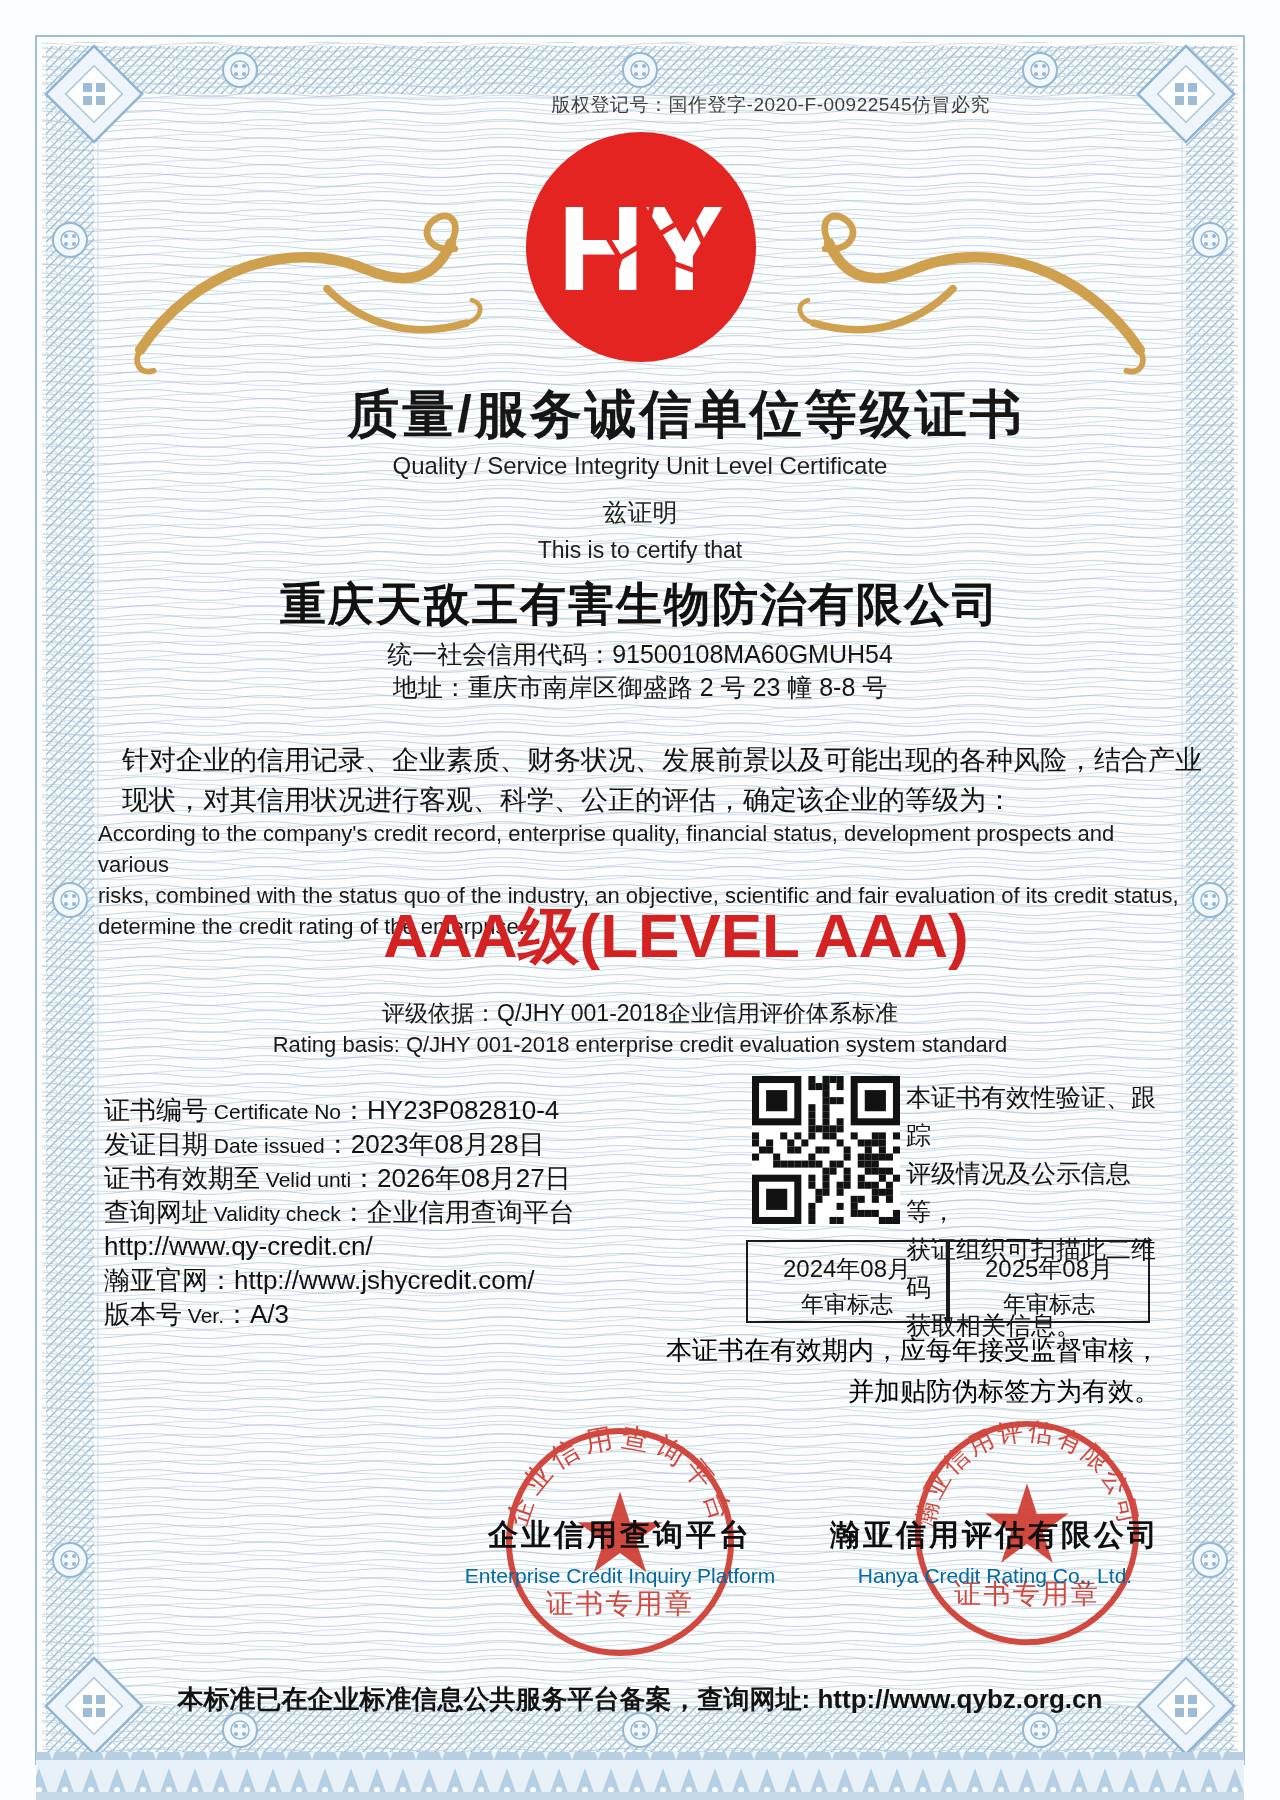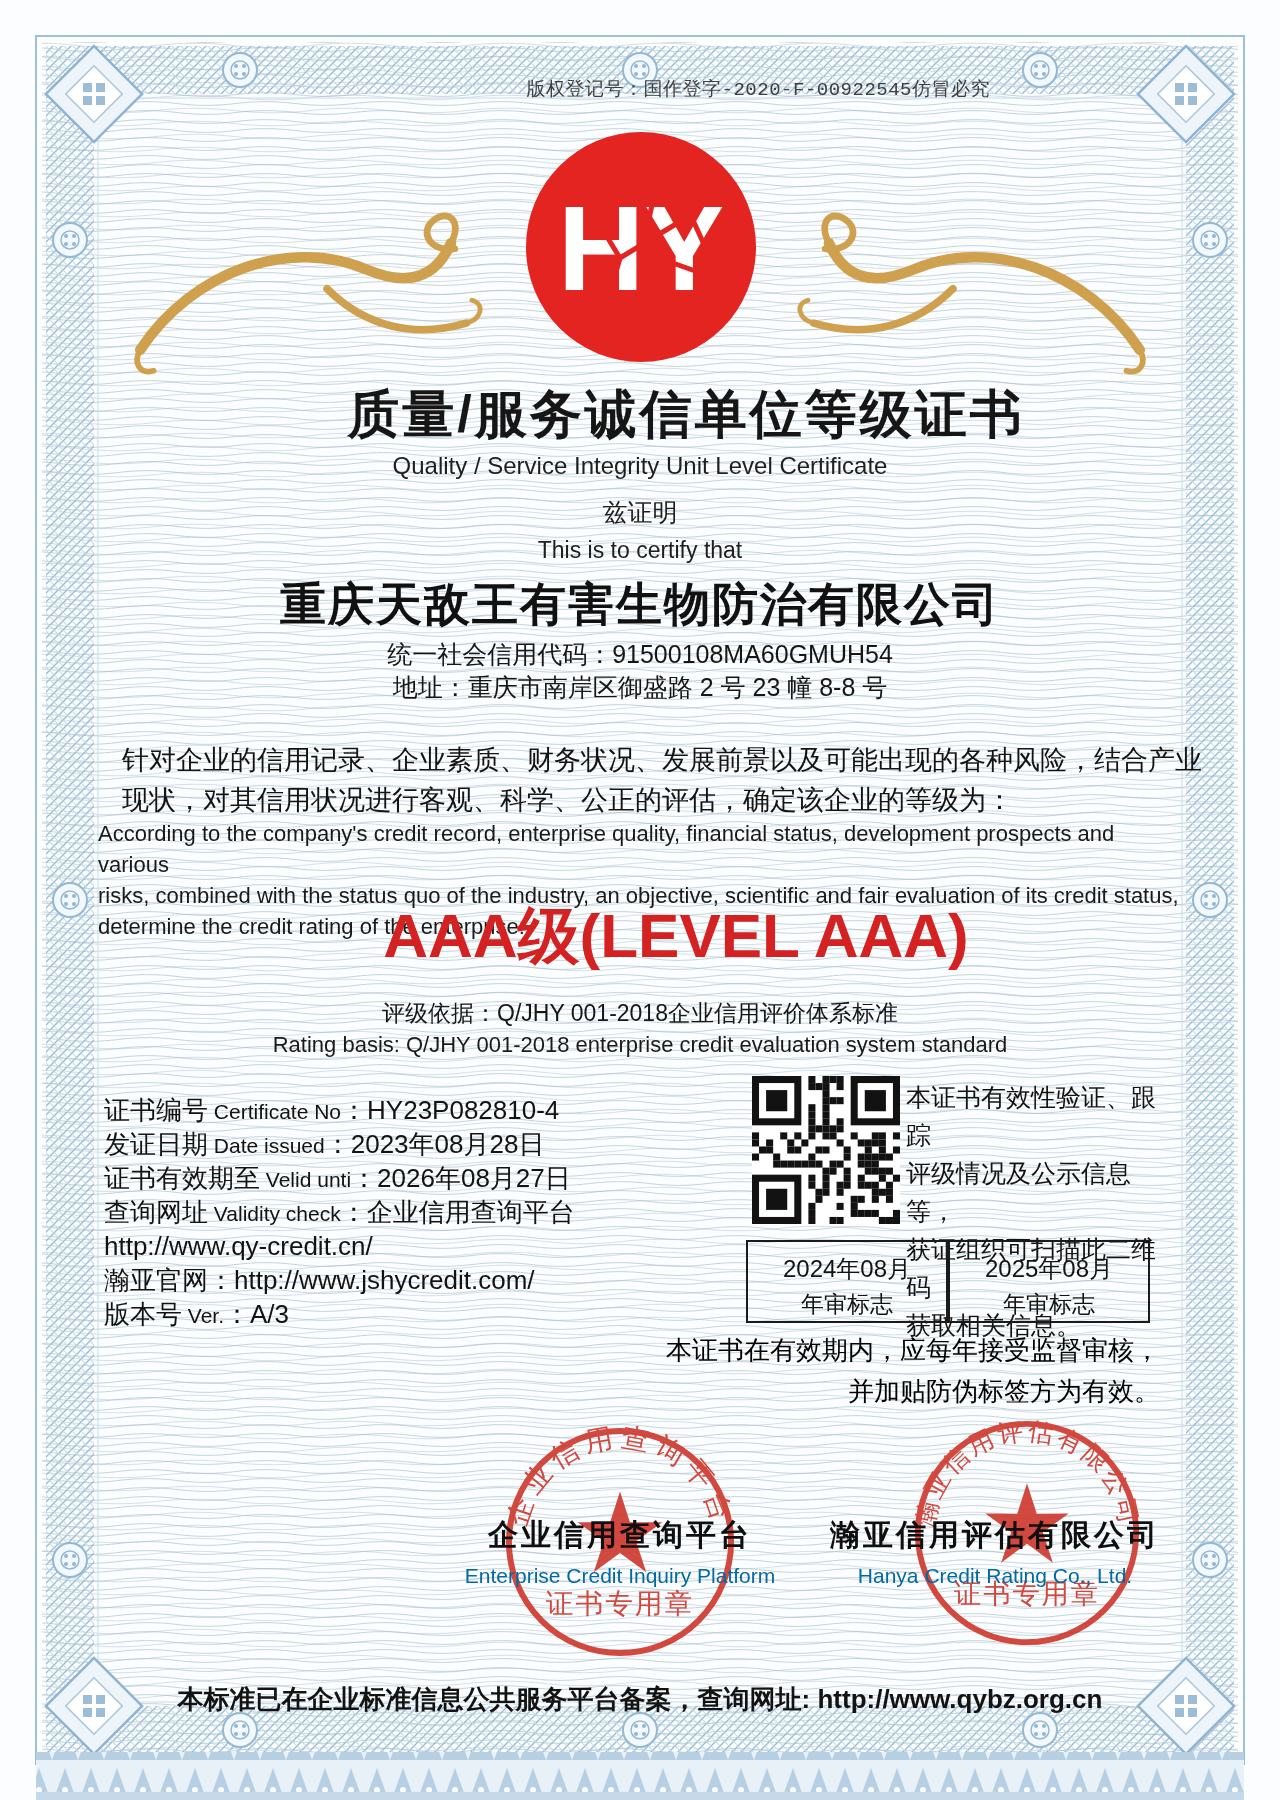--- a/index.html
+++ b/index.html
@@ -3,21 +3,21 @@
 <meta charset="utf-8">
 <style>
   html,body{margin:0;padding:0;background:#9aa3ab;}
   .certificate{
     position:relative;width:1280px;height:1800px;margin:0 auto;
     background:#fcfdfe;overflow:hidden;
     font-family:"Liberation Sans","DejaVu Sans",sans-serif;color:#1b1b1b;
   }
   .abs{position:absolute;}
   .ctr{left:0;width:100%;text-align:center;}
-  .copyright{top:76px;left:0;width:990px;text-align:right;font-size:19px;color:#3f3f3f;letter-spacing:.5px;font-family:Liberation Mono, monospace;}
+  .copyright{top:92px;left:0;width:990px;text-align:right;font-size:19px;color:#3f3f3f;letter-spacing:.5px;}
   .logo{top:130px;left:524px;width:234px;height:234px;}
   .flourish{top:182px;width:372px;height:205px;}
   .flourish.left{left:122px;}
   .flourish.right{left:786px;transform:scaleX(-1);}
   .title-zh{top:380px;font-size:52px;font-weight:bold;letter-spacing:3px;color:#161616;padding-left:46px;}
   .title-en{top:452px;font-size:24px;color:#1f1f1f;}
   .certify-zh{top:496px;font-size:25px;color:#1f1f1f;}
   .certify-en{top:537px;font-size:23px;color:#1f1f1f;}
   .company{top:574px;font-size:46px;font-weight:bold;letter-spacing:2px;color:#111;}
   .code-line{top:638px;font-size:25px;color:#161616;}

